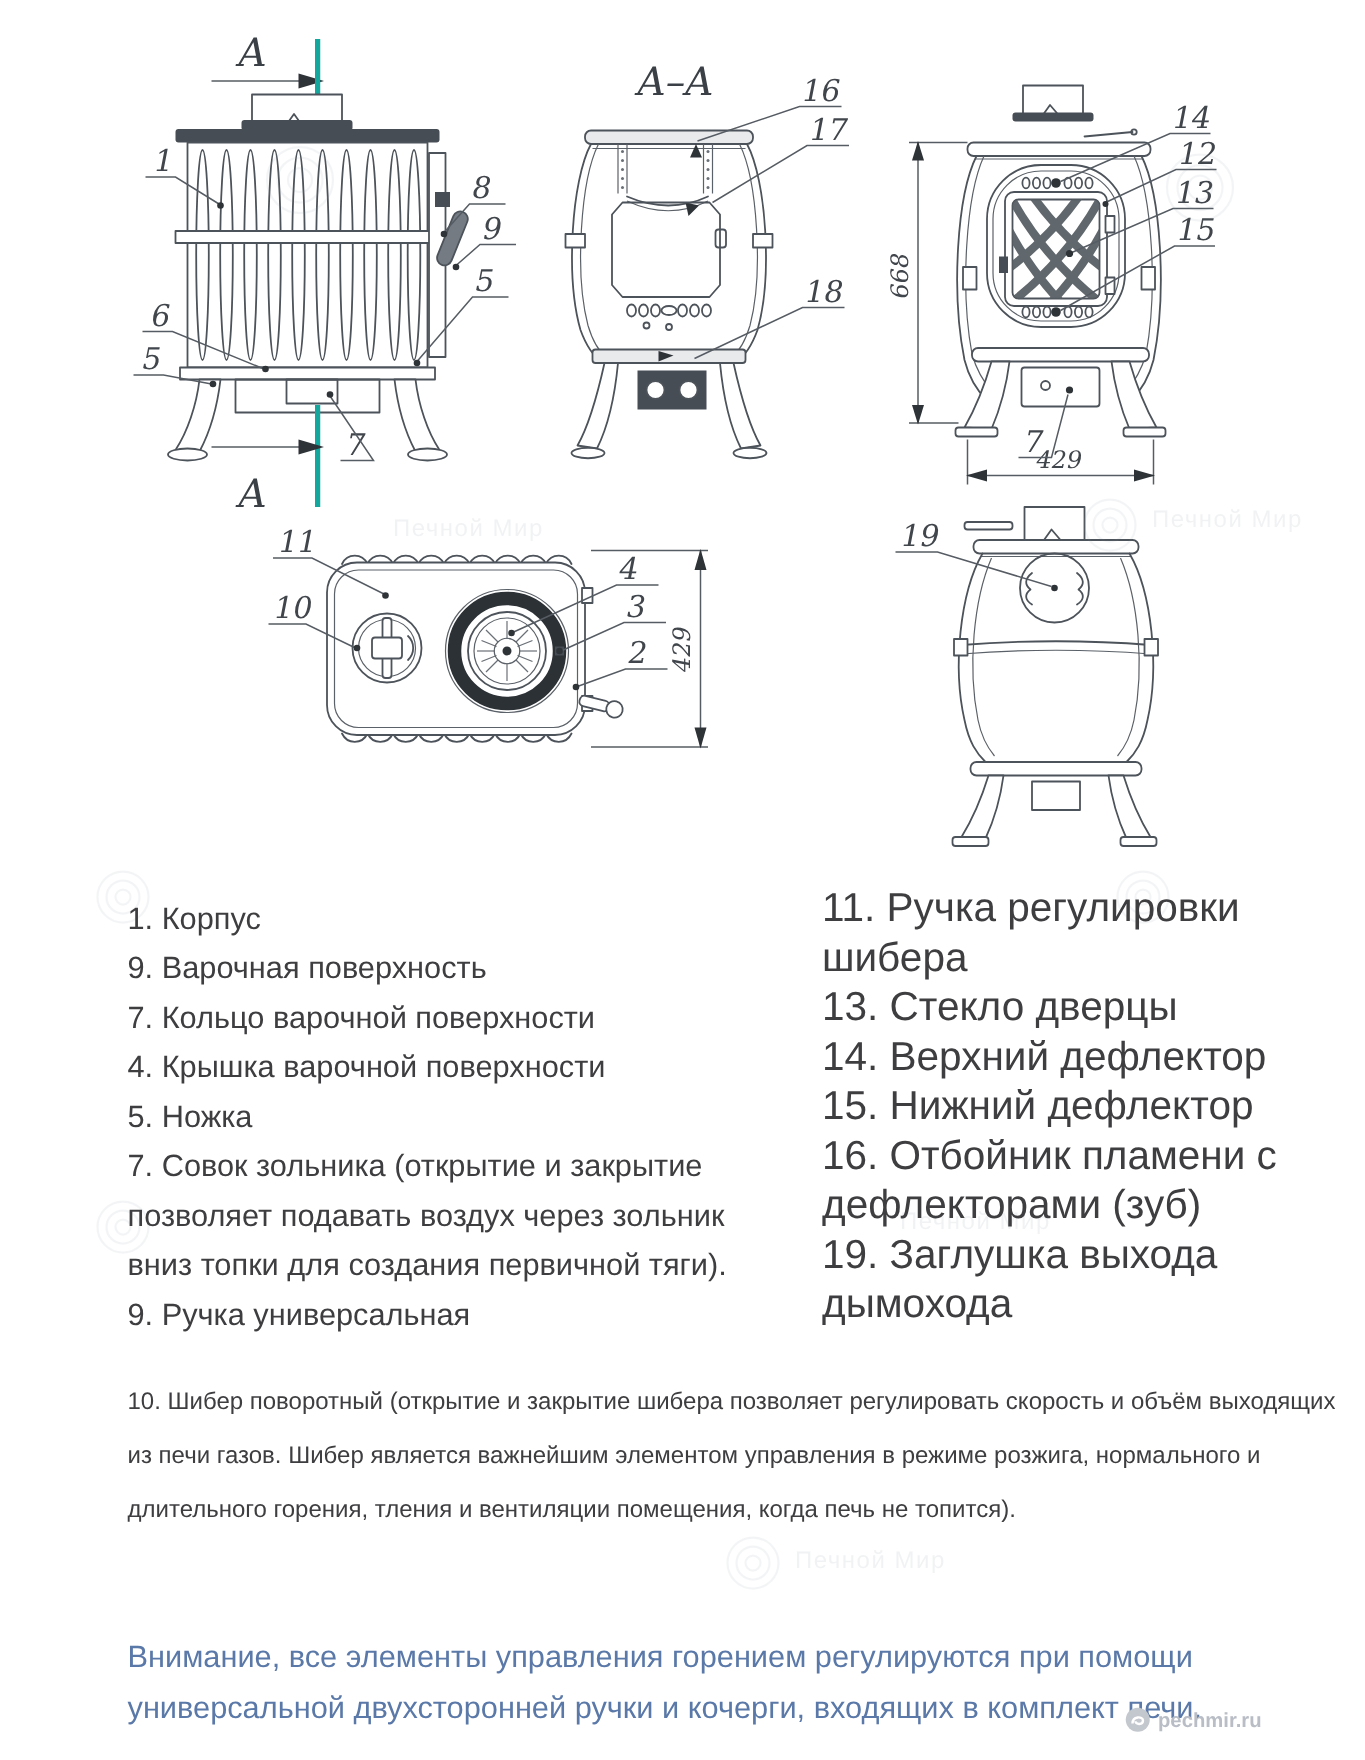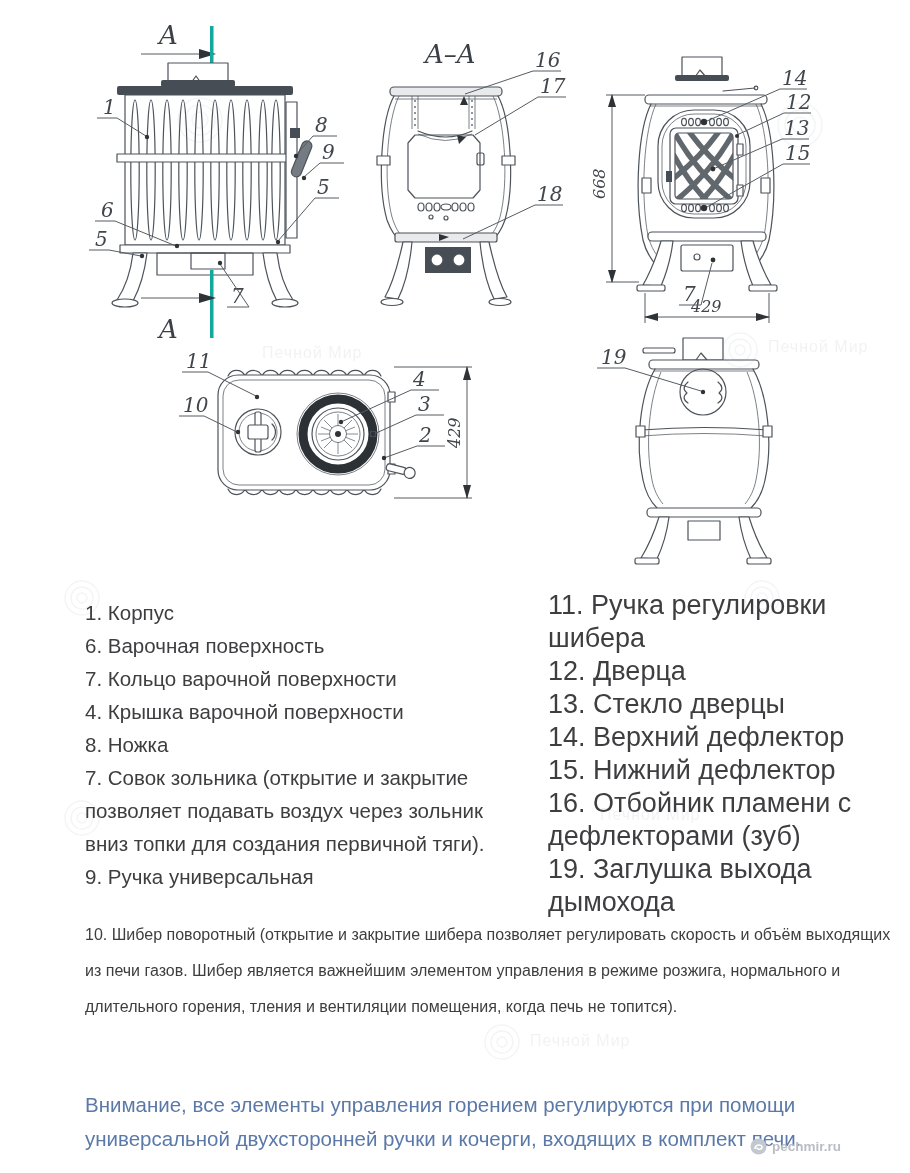--- a/index.html
+++ b/index.html
@@ -435,31 +435,30 @@
     <g fill="none" stroke="#8893a0" stroke-width="1.5">
         <circle cx="22" cy="22" r="17"></circle>
         <circle cx="22" cy="22" r="11"></circle>
         <circle cx="22" cy="22" r="5"></circle>
       </g>
   </svg>
   <div class="wm" style="left:530px;top:1032px">Печной Мир</div>
 
   <div class="legend-left">
     <div>1. Корпус</div>
-    <div>6. Варочная поверхность</div>
+    <div>9. Варочная поверхность</div>
     <div>7. Кольцо варочной поверхности</div>
     <div>4. Крышка варочной поверхности</div>
-    <div>8. Ножка</div>
+    <div>5. Ножка</div>
     <div>7. Совок зольника (открытие и закрытие позволяет подавать воздух через зольник вниз топки для создания первичной тяги).</div>
     <div>9. Ручка универсальная</div>
   </div>
 
   <div class="legend-right">
     <div>11. Ручка регулировки шибера</div>
-    <div>12. Дверца</div>
     <div>13. Стекло дверцы</div>
     <div>14. Верхний дефлектор</div>
     <div>15. Нижний дефлектор</div>
     <div>16. Отбойник пламени с дефлекторами (зуб)</div>
     <div>19. Заглушка выхода дымохода</div>
   </div>
 
   <div class="item10">10. Шибер поворотный (открытие и закрытие шибера позволяет регулировать скорость и объём выходящих из печи газов. Шибер является важнейшим элементом управления в режиме розжига, нормального и длительного горения, тления и вентиляции помещения, когда печь не топится).</div>
 
   <div class="note">Внимание, все элементы управления горением регулируются при помощи универсальной двухсторонней ручки и кочерги,  входящих в комплект печи.</div>

